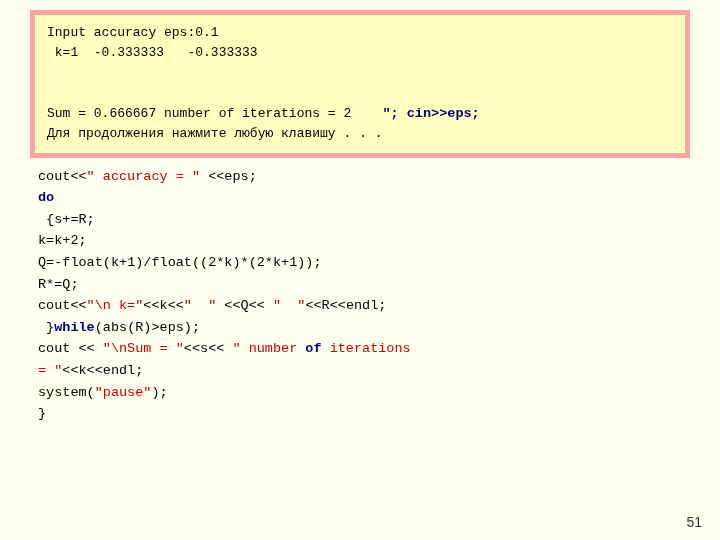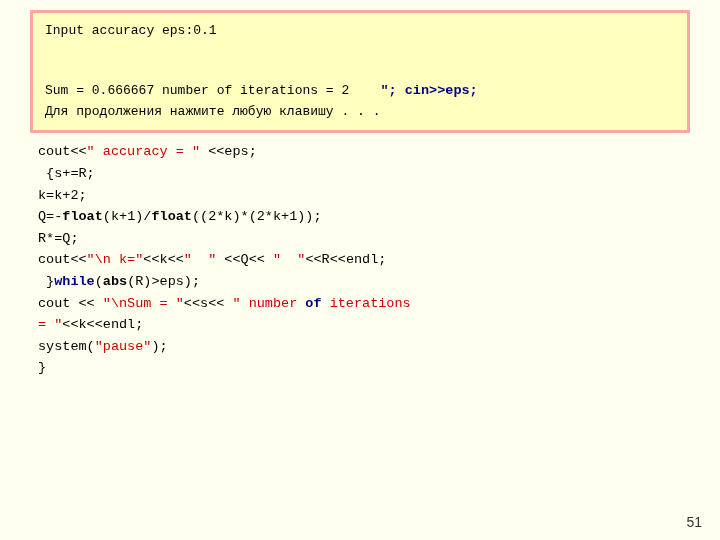--- a/index.html
+++ b/index.html
@@ -15,21 +15,21 @@
     .slide-container {
       width: 720px;
       height: 540px;
       background: #fffff0;
       position: relative;
       padding: 10px 30px 30px 30px;
     }
 
     .output-box {
       background: #ffffc0;
-      border: 3px solid #fca5a5;
+      border: 5px solid #fca5a5;
       padding: 8px 12px;
       margin-bottom: 8px;
       font-size: 13px;
       line-height: 1.55;
       color: #000;
     }
 
     .output-line {
       display: block;
     }
@@ -41,21 +41,21 @@
       padding: 0 0 0 8px;
     }
 
     .code-line {
       display: block;
       white-space: pre;
     }
 
     .kw { color: #000080; font-weight: bold; }
     .str { color: #cc0000; }
-    .fn { color: #000000; font-weight: bold; }
+    .fn { color: #000000; font-weight: normal; }
     .plain { color: #000000; }
 
     .slide-number {
       position: absolute;
       bottom: 10px;
       right: 18px;
       font-size: 14px;
       color: #333;
       font-family: Arial, sans-serif;
       text-align: center;
@@ -67,30 +67,32 @@
       font-size: 13.5px;
     }
   </style>
 </head>
 <body>
 
 <div class="slide-container">
 
   <div class="output-box">
     <span class="output-line">Input accuracy eps:0.1</span>
+    <span class="output-line">&nbsp;k=1&nbsp;&nbsp;-0.333333&nbsp;&nbsp;&nbsp;-0.333333</span>
     <span class="output-line">&nbsp;</span>
     <span class="output-line">&nbsp;</span>
     <span class="output-line">Sum = 0.666667 number of iterations = 2&nbsp;&nbsp;&nbsp;&nbsp;<span class="cin-inline">"; cin&gt;&gt;eps;</span></span>
     <span class="output-line">Для продолжения нажмите любую клавишу . . .</span>
   </div>
 
   <div class="code-area">
 
     <span class="code-line"><span class="plain">cout&lt;&lt;</span><span class="str">" accuracy = "</span><span class="plain"> &lt;&lt;eps;</span></span>
 
+    <span class="code-line"><span class="kw">do</span></span>
 
     <span class="code-line"><span class="plain"> {s+=R;</span></span>
 
     <span class="code-line"><span class="plain">k=k+2;</span></span>
 
     <span class="code-line"><span class="plain">Q=-</span><span class="fn">float</span><span class="plain">(k+1)/</span><span class="fn">float</span><span class="plain">((2*k)*(2*k+1));</span></span>
 
     <span class="code-line"><span class="plain">R*=Q;</span></span>
 
     <span class="code-line"><span class="plain">cout&lt;&lt;</span><span class="str">"\n k="</span><span class="plain">&lt;&lt;k&lt;&lt;</span><span class="str">"  "</span><span class="plain"> &lt;&lt;Q&lt;&lt; </span><span class="str">"  "</span><span class="plain">&lt;&lt;R&lt;&lt;endl;</span></span>

